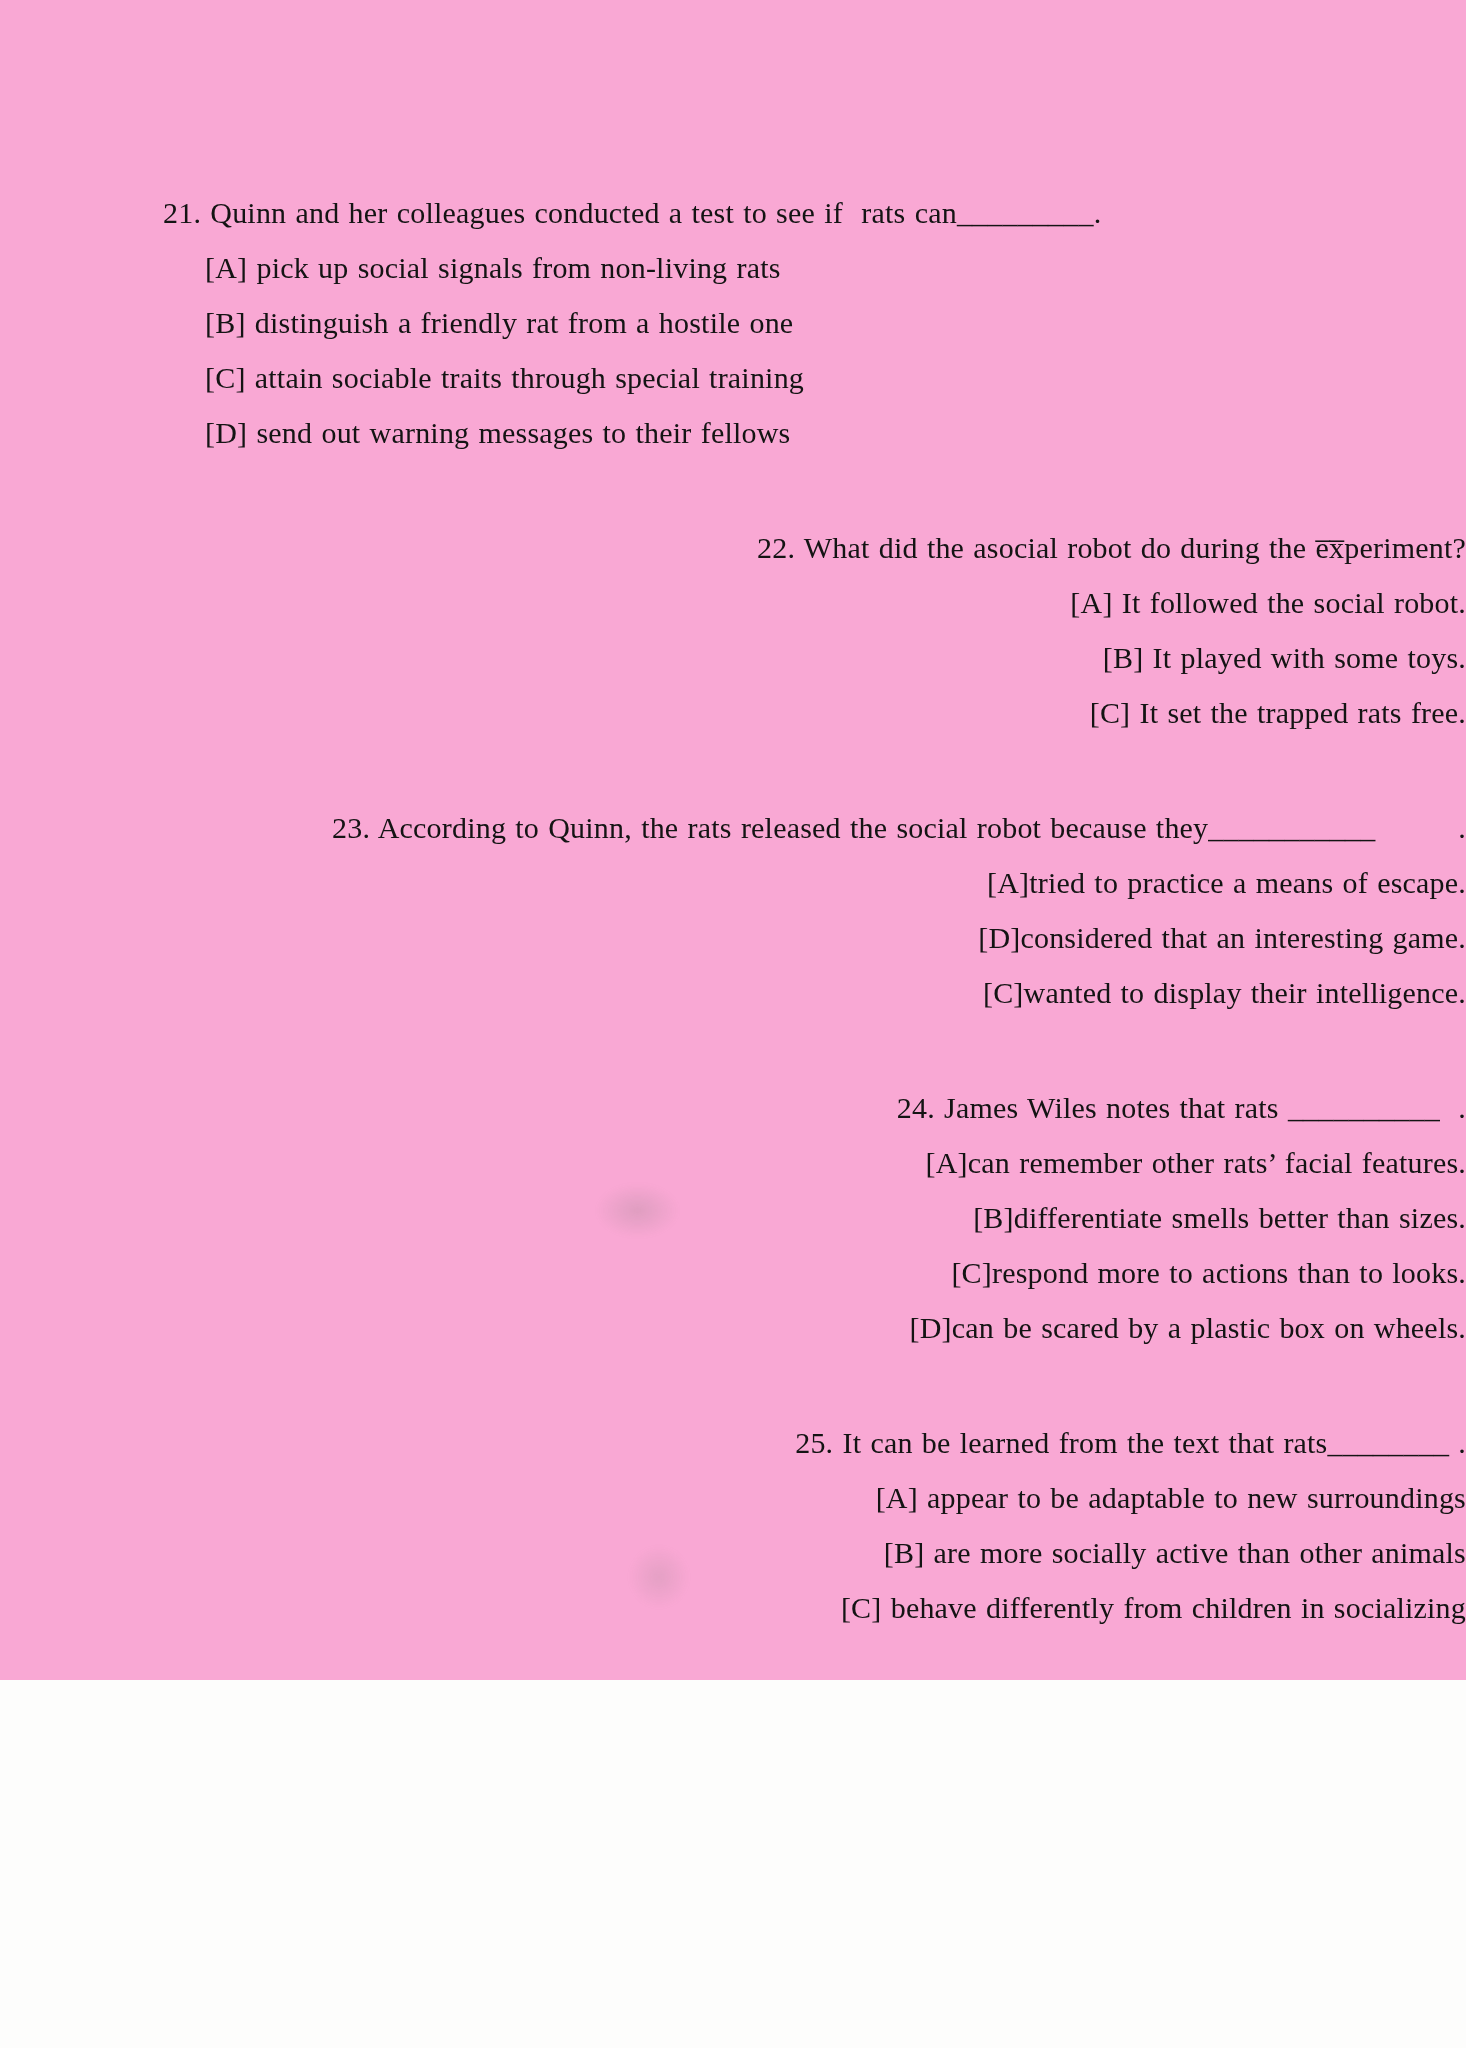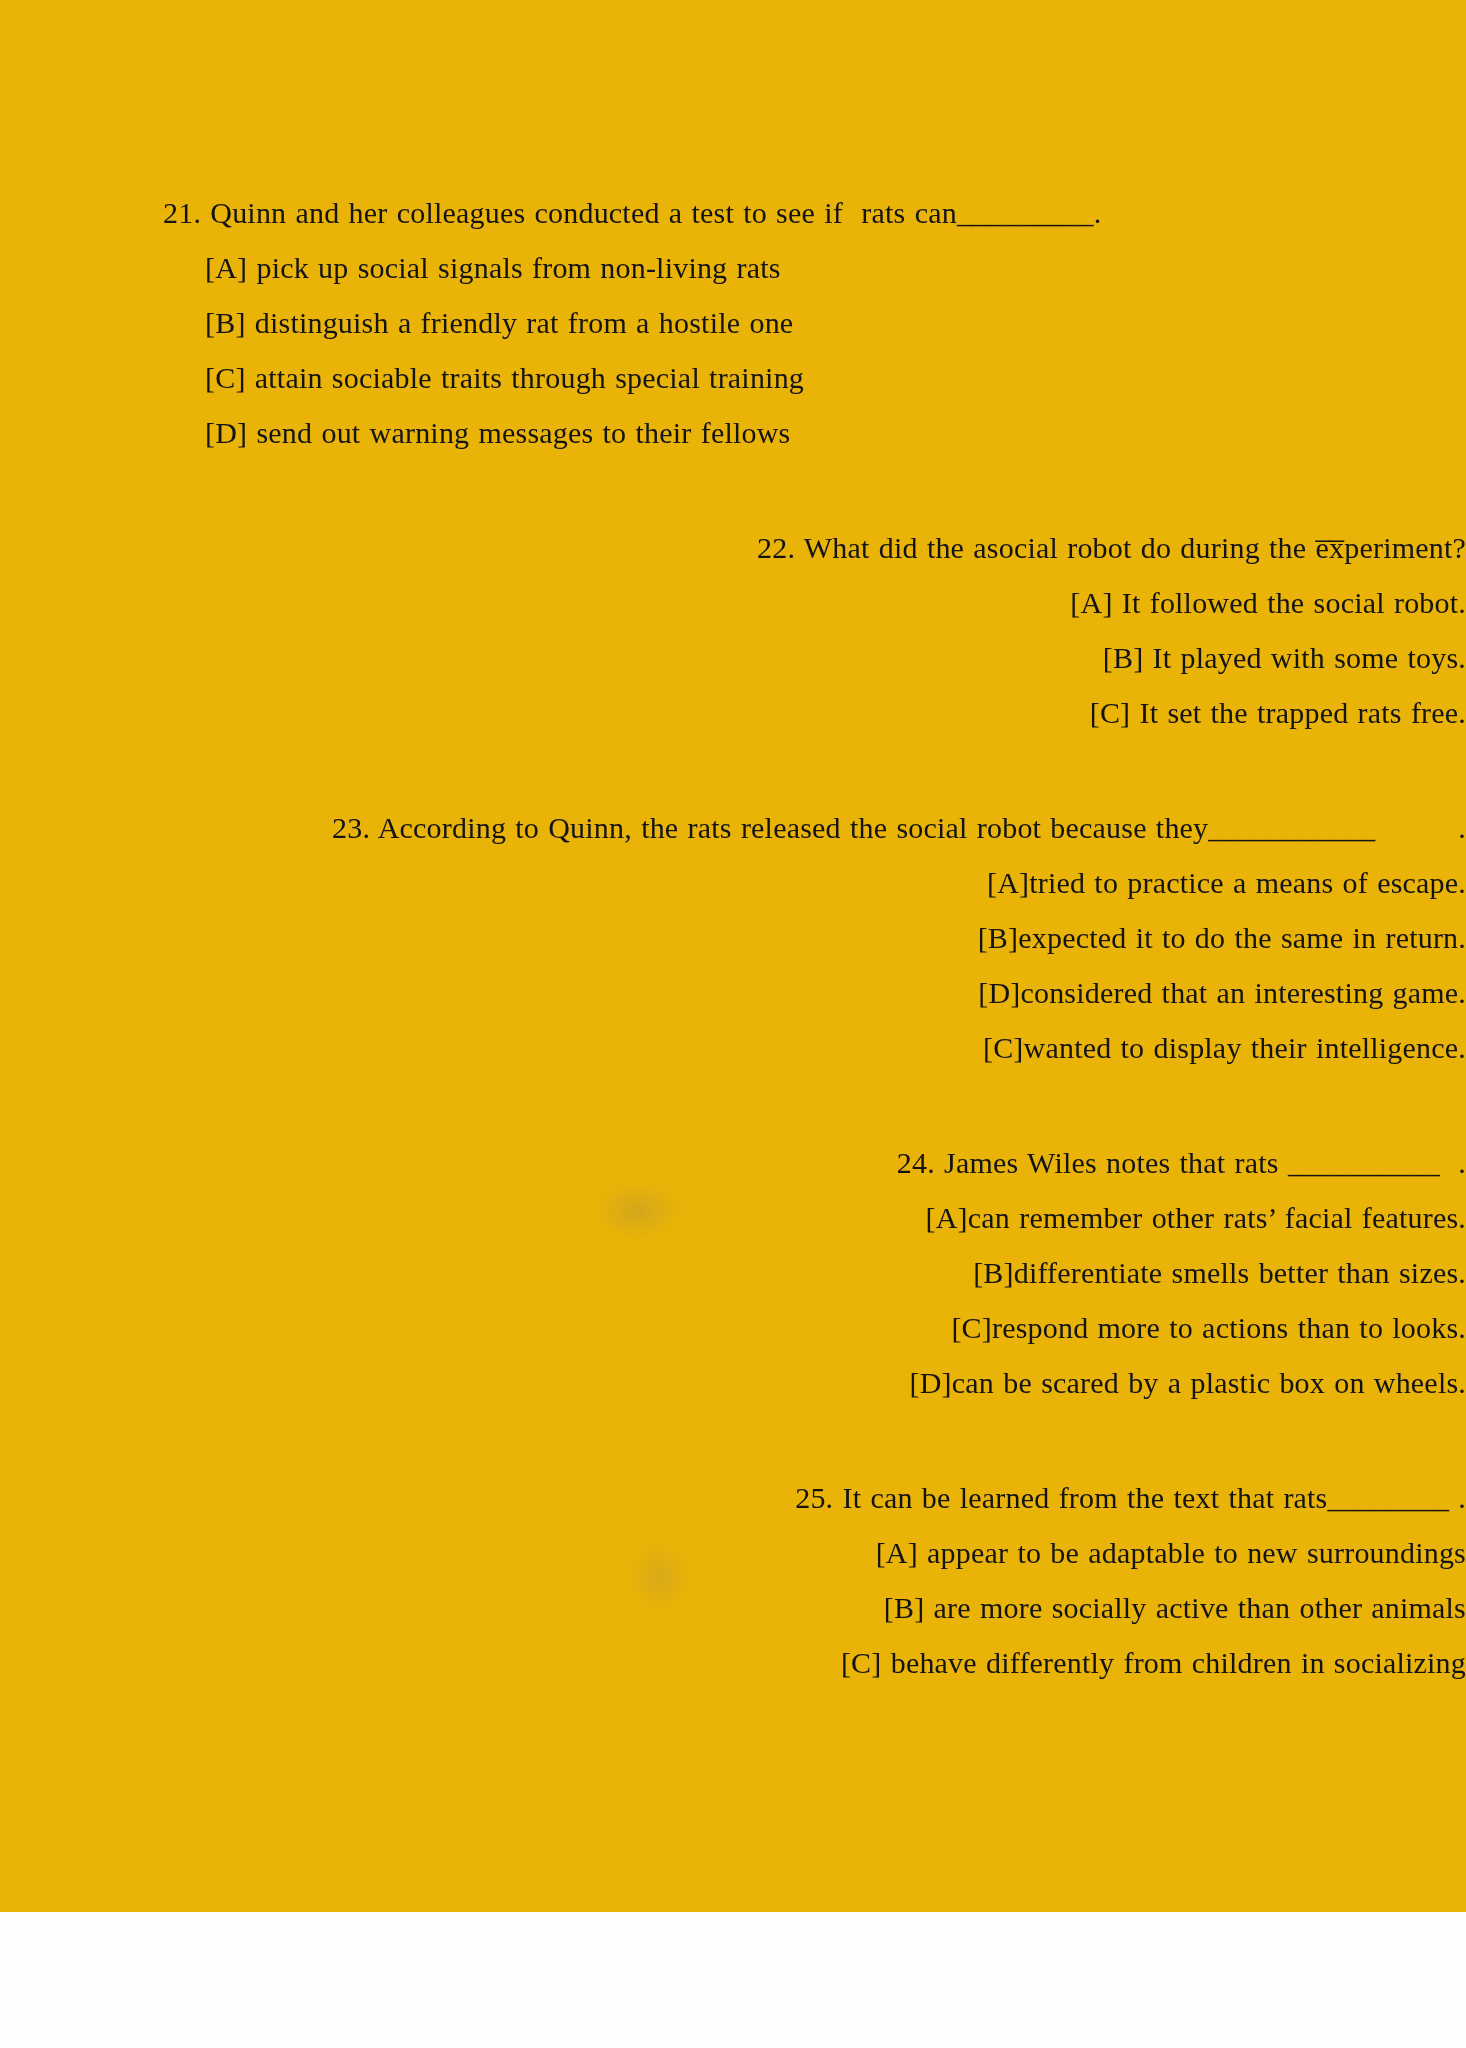--- a/index.html
+++ b/index.html
@@ -1,20 +1,20 @@
 <!DOCTYPE html>
 <html><head>
 <meta charset="utf-8">
 <style>
   html, body { margin: 0; padding: 0; background: #fdfdfc; }
   .page {
     position: relative;
     width: 1466px;
-    height: 1912px;
-    background: #eab308;
+    height: 1680px;
+    background: #f9a8d4;
     font-family: "Liberation Serif", "DejaVu Serif", serif;
     color: #141414;
     overflow: hidden;
   }
   .content { padding-top: 185px; }
   .question { margin: 0; }
   .question + .question { margin-top: 60px; text-align: right; }
   .stem, .option {
     margin: 0;
     font-size: 30px;
@@ -73,21 +73,20 @@
     <section class="question">
       <p class="stem">22. What did the asocial robot do during the e̅x̅periment?</p>
       <p class="option">[A] It followed the social robot.</p>
       <p class="option">[B] It played with some toys.</p>
       <p class="option">[C] It set the trapped rats free.</p>
     </section>
 
     <section class="question">
       <p class="stem">23. According to Quinn, the rats released the social robot because they___________&nbsp;&nbsp;&nbsp;&nbsp;&nbsp;&nbsp;&nbsp;&nbsp;&nbsp;.</p>
       <p class="option">[A]tried to practice a means of escape.</p>
-      <p class="option">[B]expected it to do the same in return.</p>
       <p class="option">[D]considered that an interesting game.</p>
       <p class="option">[C]wanted to display their intelligence.</p>
     </section>
 
     <section class="question">
       <p class="stem">24. James Wiles notes that rats __________&nbsp;&nbsp;.</p>
       <p class="option">[A]can remember other rats’ facial features.</p>
       <p class="option">[B]differentiate smells better than sizes.</p>
       <p class="option">[C]respond more to actions than to looks.</p>
       <p class="option">[D]can be scared by a plastic box on wheels.</p>

